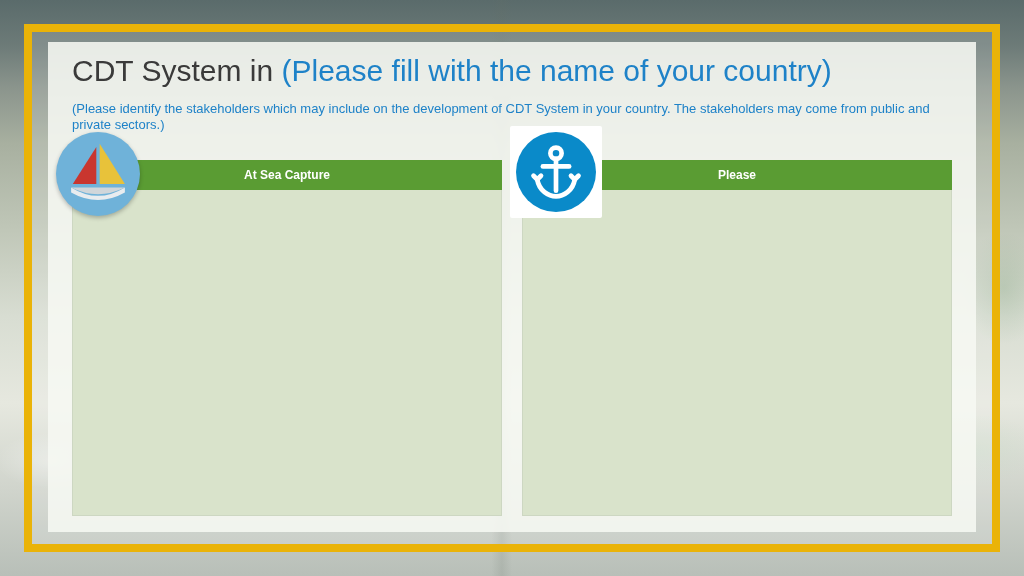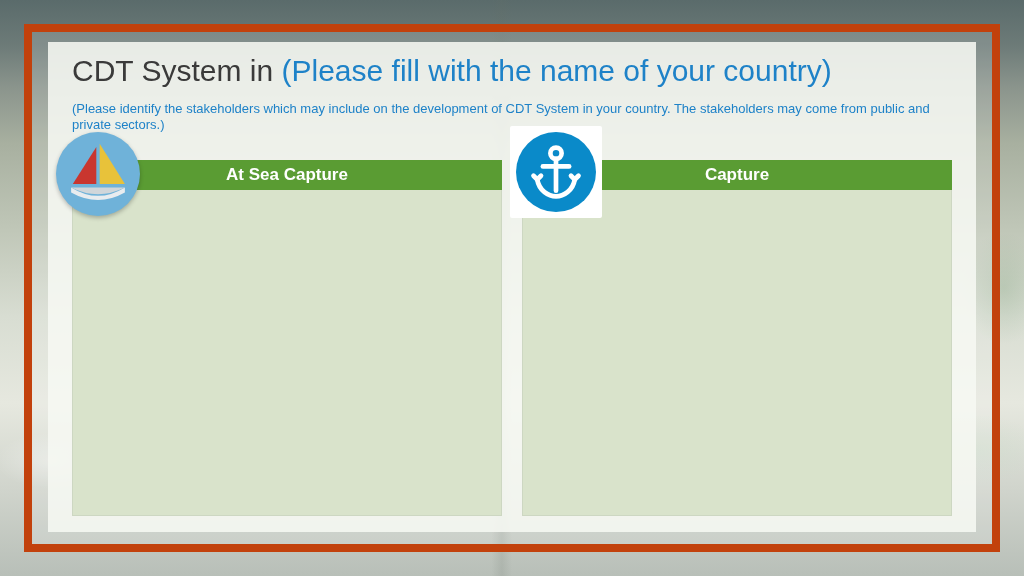--- a/index.html
+++ b/index.html
@@ -20,21 +20,21 @@
     background:
       radial-gradient(ellipse 80px 40px at 5% 80%, rgba(255,255,255,0.35), transparent 70%),
       radial-gradient(ellipse 100px 50px at 95% 78%, rgba(200,220,200,0.4), transparent 70%),
       radial-gradient(ellipse 60px 80px at 98% 50%, rgba(120,160,120,0.25), transparent 70%),
       linear-gradient(90deg, transparent 48%, rgba(100,110,100,0.15) 49%, transparent 50%);
     pointer-events: none;
   }
   .outer-frame {
     position: absolute;
     left: 24px; top: 24px; right: 24px; bottom: 24px;
-    border: 8px solid #c2410c;
+    border: 8px solid #eab308;
     background: rgba(255,255,255,0.15);
   }
   .inner-panel {
     position: absolute;
     left: 16px; top: 10px; right: 16px; bottom: 12px;
     background: rgba(246,248,243,0.88);
     padding: 12px 24px 16px 24px;
   }
   .title-line {
     font-size: 30px;
@@ -68,21 +68,21 @@
   .card-header {
     background: #5a9c33;
     height: 30px;
     display: flex;
     align-items: center;
     justify-content: center;
   }
   .card-header span {
     color: #ffffff;
     font-weight: 700;
-    font-size: 17px;
+    font-size: 12px;
   }
   .card-body {
     flex: 1;
     border: 1px solid #cdd7c2;
     border-top: none;
     background: #d9e3cb;
   }
   .icon-badge {
     position: absolute;
     width: 84px; height: 84px;
@@ -137,21 +137,21 @@
             <path d="M48 18 L48 62 L20 62 Z" fill="#c9362f"></path>
             <path d="M52 14 L52 62 L82 62 Z" fill="#e8c23a"></path>
             <path d="M18 66 Q50 86 82 66 L82 72 Q50 90 18 72 Z" fill="#e8ecef"></path>
             <path d="M18 66 L82 66 Q50 82 18 66 Z" fill="#d0d6da"></path>
           </svg>
         </div>
       </div>
 
       <div class="card">
         <div class="card-header">
-          <span>Capture</span>
+          <span>Please</span>
         </div>
         <div class="card-body"></div>
         <div class="badge-anchor-wrap">
           <div class="badge-anchor">
             <svg viewBox="0 0 64 64">
               <g fill="none" stroke="#ffffff" stroke-width="5" stroke-linecap="round">
                 <circle cx="32" cy="12" r="6"></circle>
                 <line x1="32" y1="18" x2="32" y2="52"></line>
                 <line x1="18" y1="26" x2="46" y2="26"></line>
                 <path d="M12 40 C14 52 24 58 32 58 C40 58 50 52 52 40"></path>

